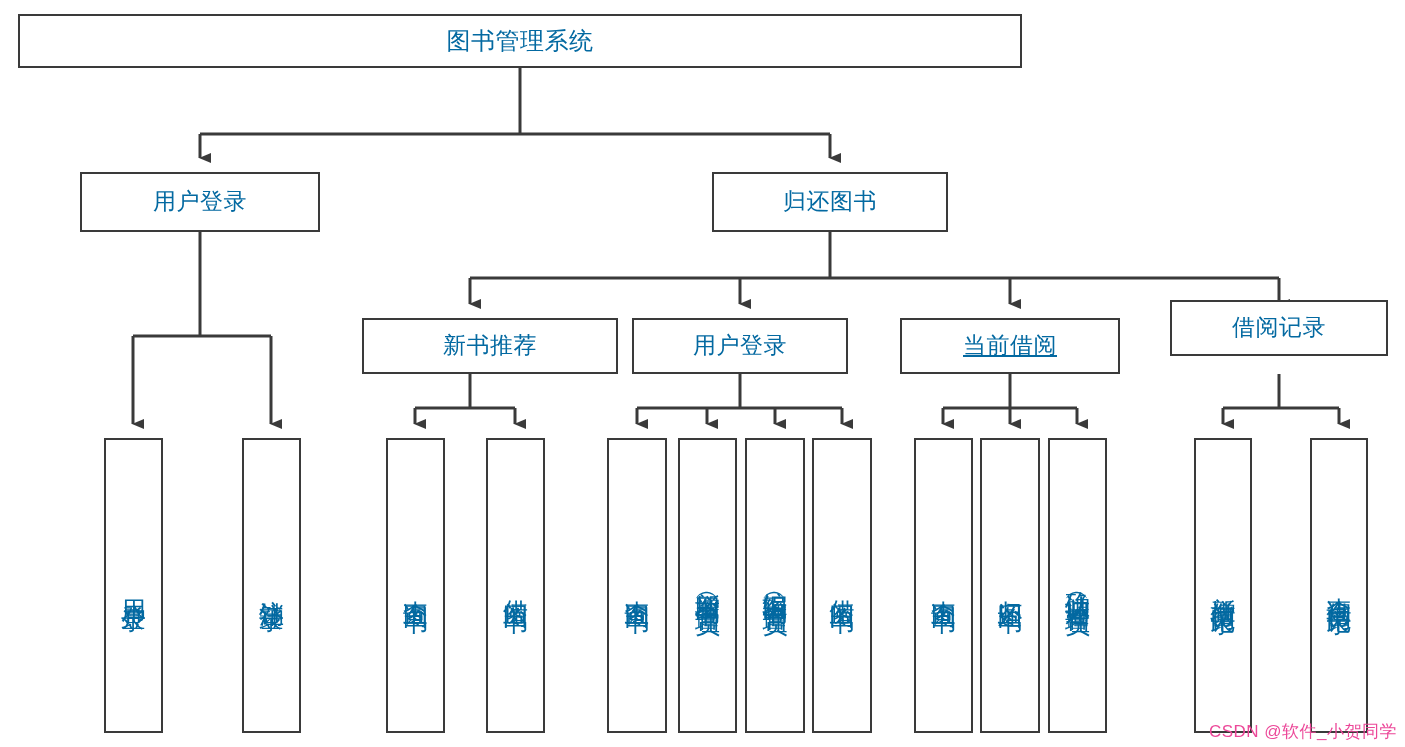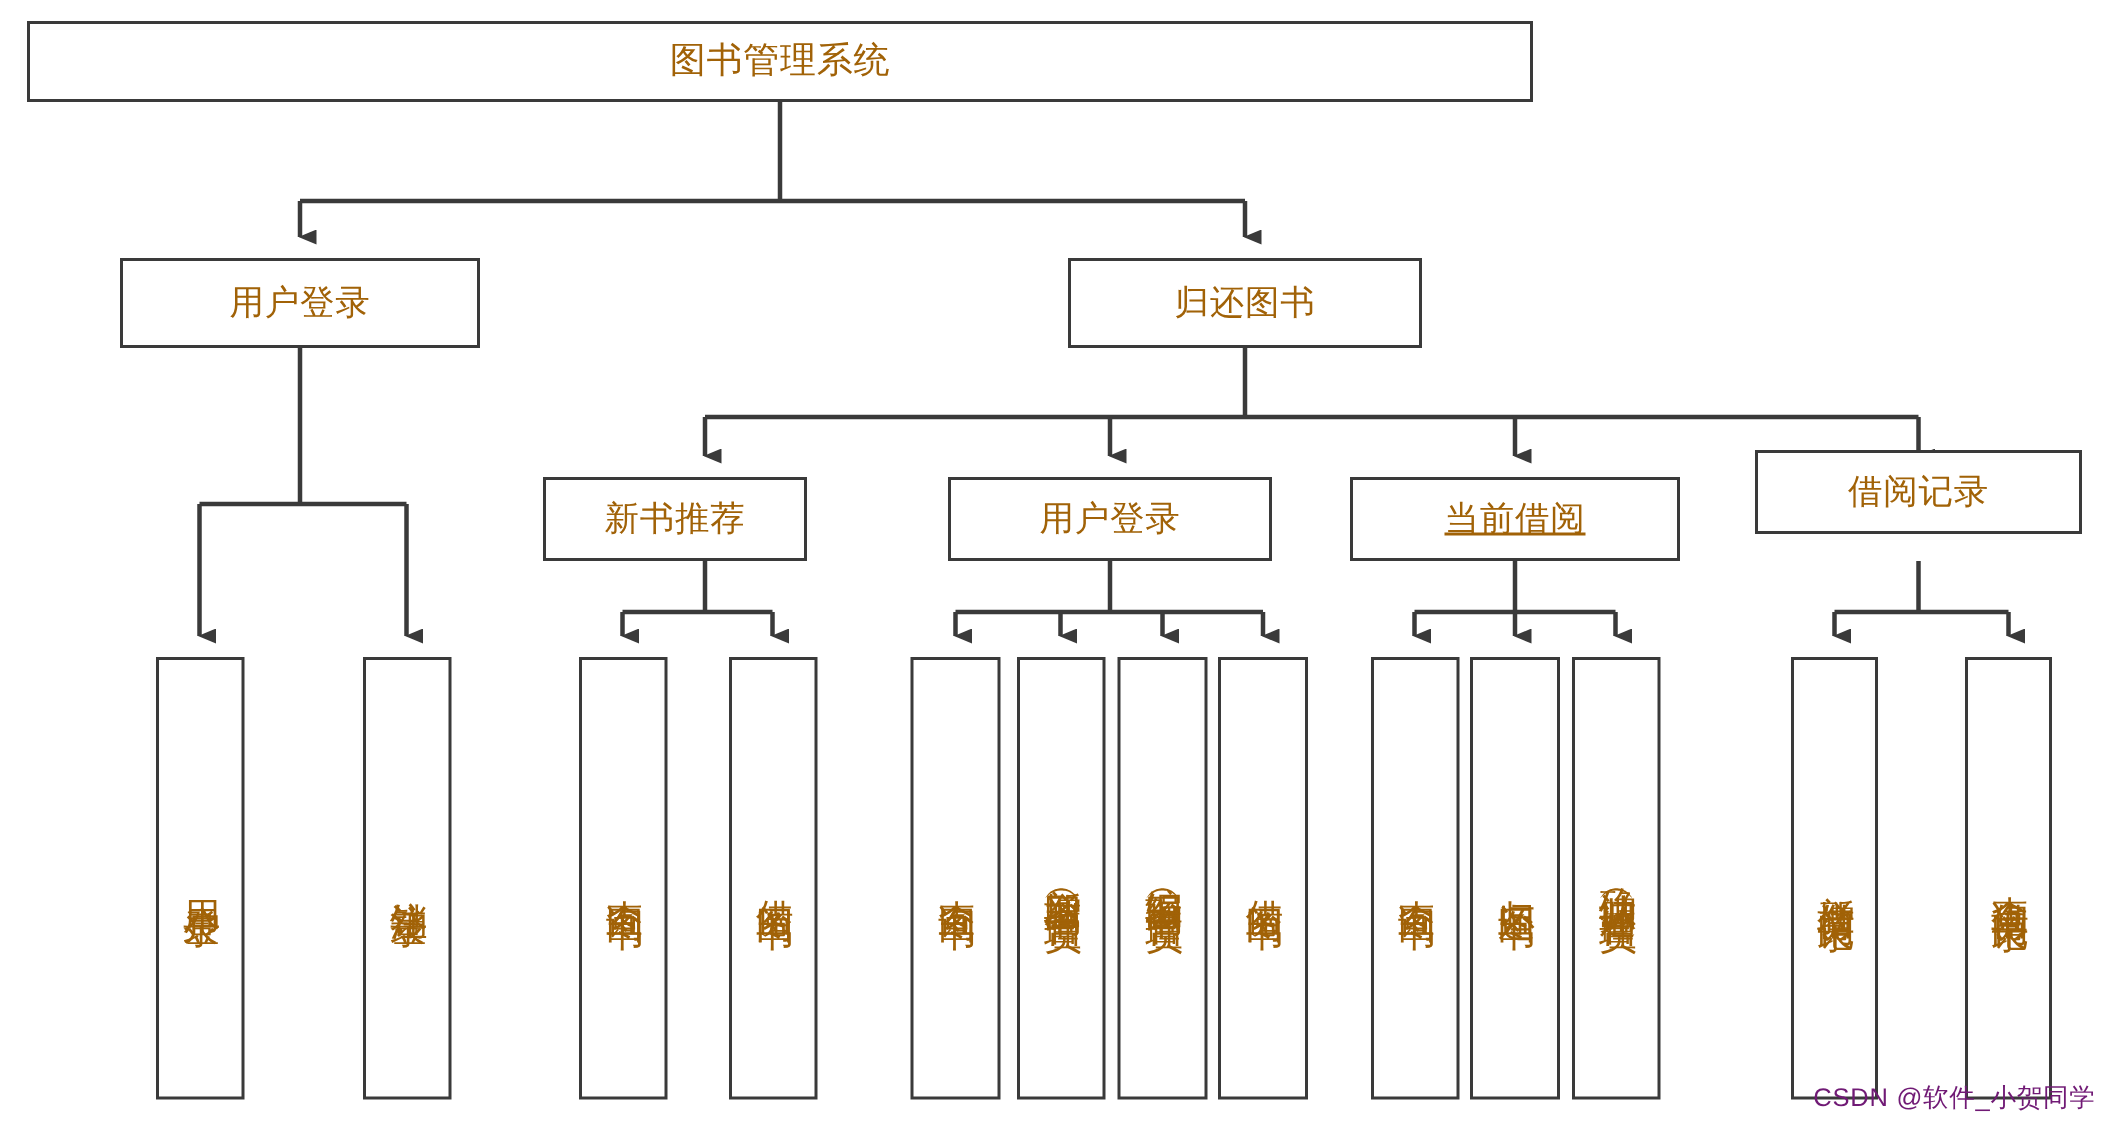--- a/index.html
+++ b/index.html
@@ -17,21 +17,21 @@
   }
   
   .node{
     position:absolute;
     box-sizing:border-box;
     background:#ffffff;
     border:2px solid #3a3a3a;
     display:flex;
     align-items:center;
     justify-content:center;
-    color:#a16207;
+    color:#0369a1;
     z-index:3;
   }
   .node .label{
     display:block;
     text-align:center;
     line-height:1.12;
     letter-spacing:0.5px;
   }
   
   .node.horiz .label{
@@ -61,21 +61,21 @@
     width:1405px;height:747px;
     z-index:1;
     pointer-events:none;
   }
   
   #watermark{
     position:absolute;
     right:8px;
     bottom:4px;
     font-size:17px;
-    color:#701a75;
+    color:#ec4899;
     letter-spacing:0.5px;
     z-index:6;
     white-space:nowrap;
     font-family:"Liberation Sans","DejaVu Sans",sans-serif;
   }
 </style>
 </head>
 <body>
 
 <div id="canvas">
@@ -136,21 +136,21 @@
   </div>
 
   <div class="node horiz" style="left:80px;top:172px;width:240px;height:60px;">
     <span class="label">用户登录</span>
   </div>
 
   <div class="node horiz" style="left:712px;top:172px;width:236px;height:60px;">
     <span class="label">归还图书</span>
   </div>
 
-  <div class="node horiz" style="left:362px;top:318px;width:176px;height:56px;">
+  <div class="node horiz" style="left:362px;top:318px;width:256px;height:56px;">
     <span class="label">新书推荐</span>
   </div>
 
   <div class="node horiz" style="left:632px;top:318px;width:216px;height:56px;">
     <span class="label">用户登录</span>
   </div>
 
   <div class="node horiz" style="left:900px;top:318px;width:220px;height:56px;text-decoration:underline;">
     <span class="label">当前借阅</span>
   </div>

